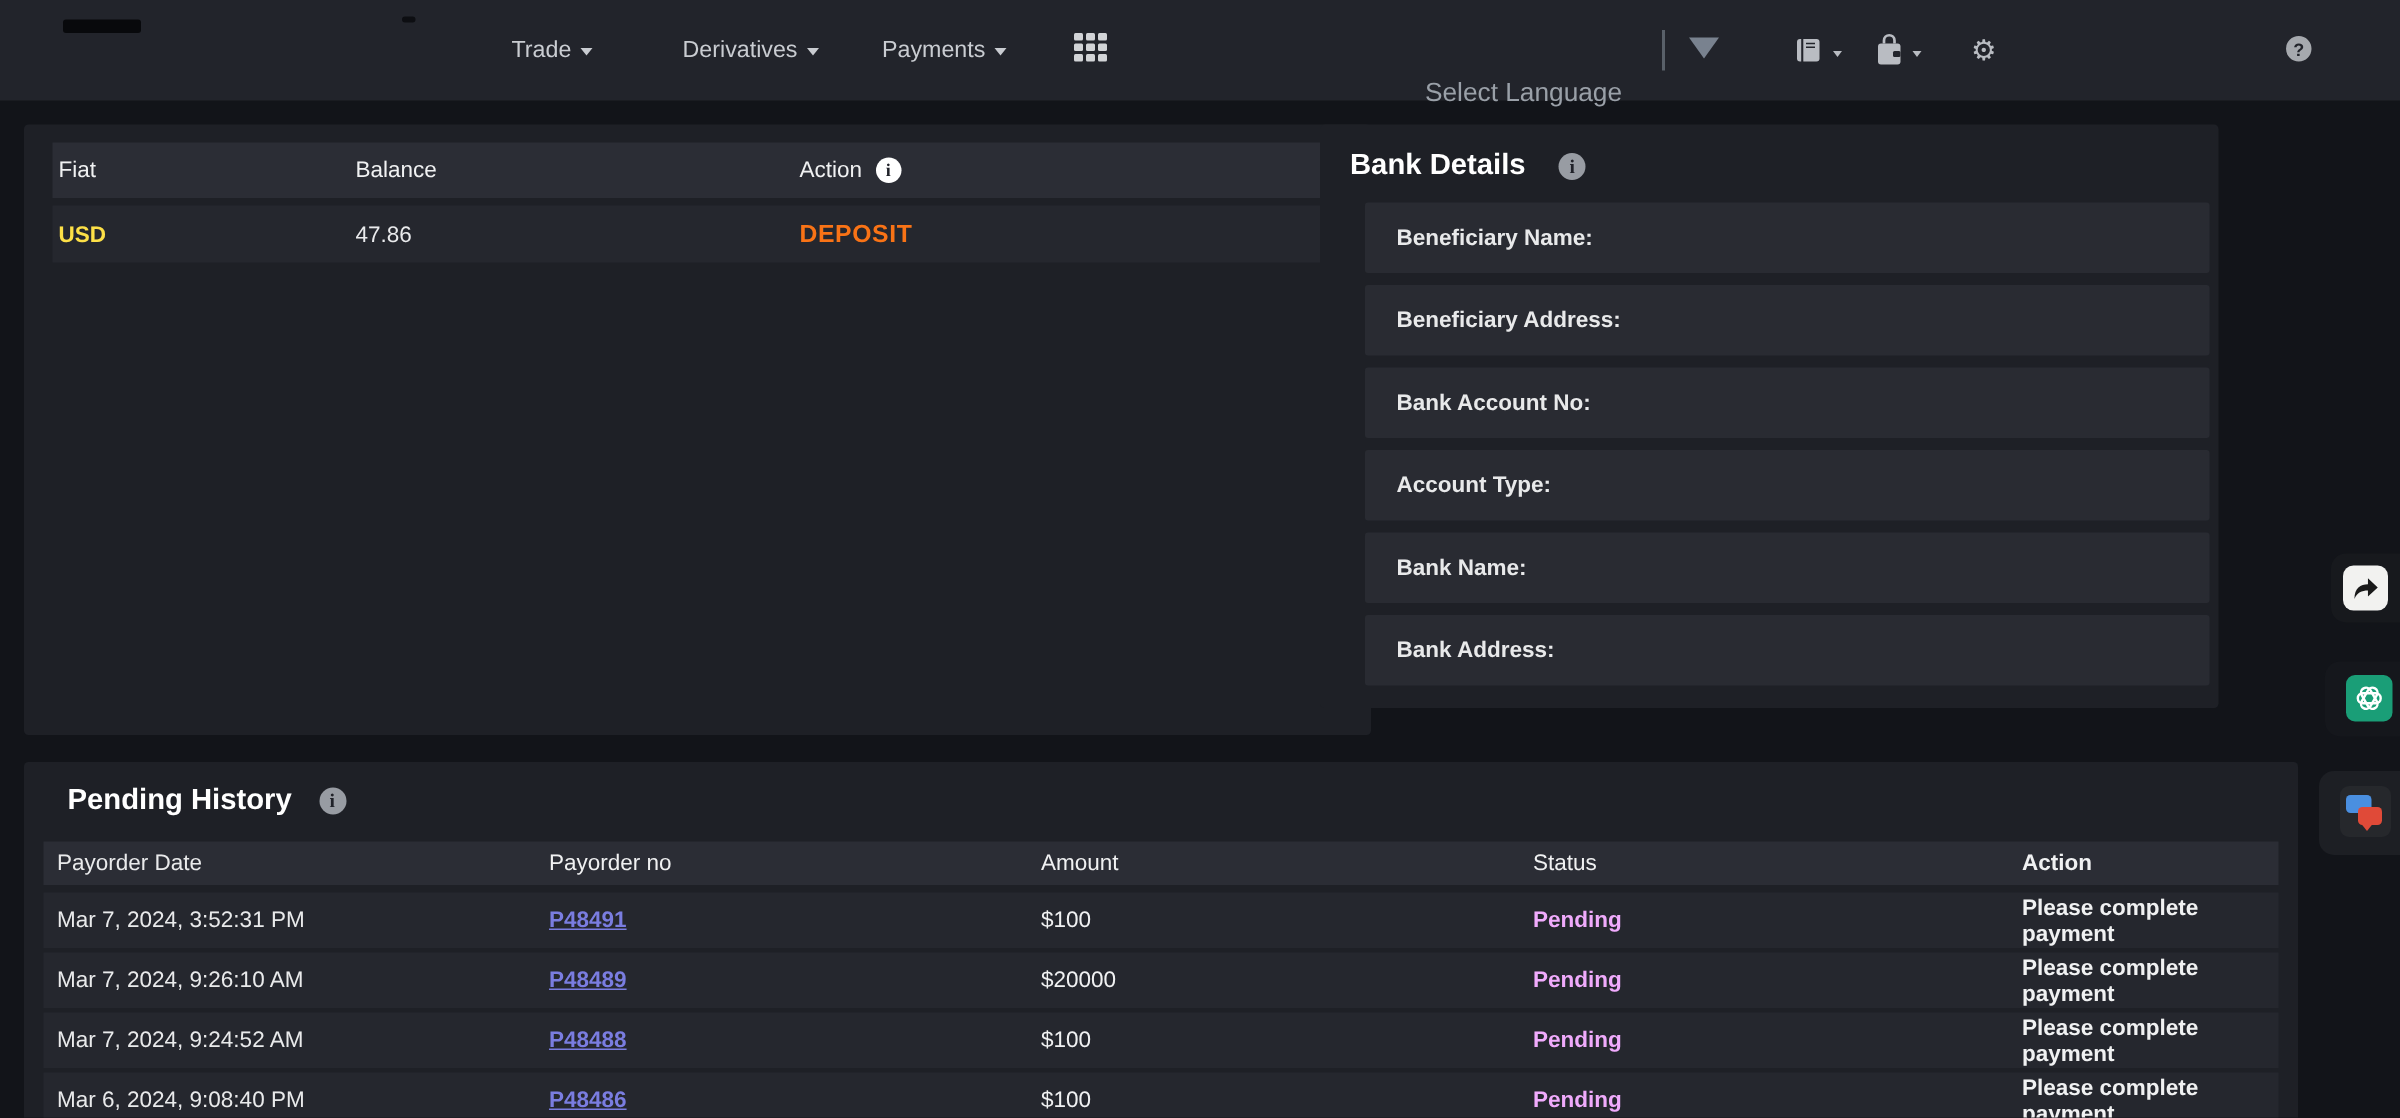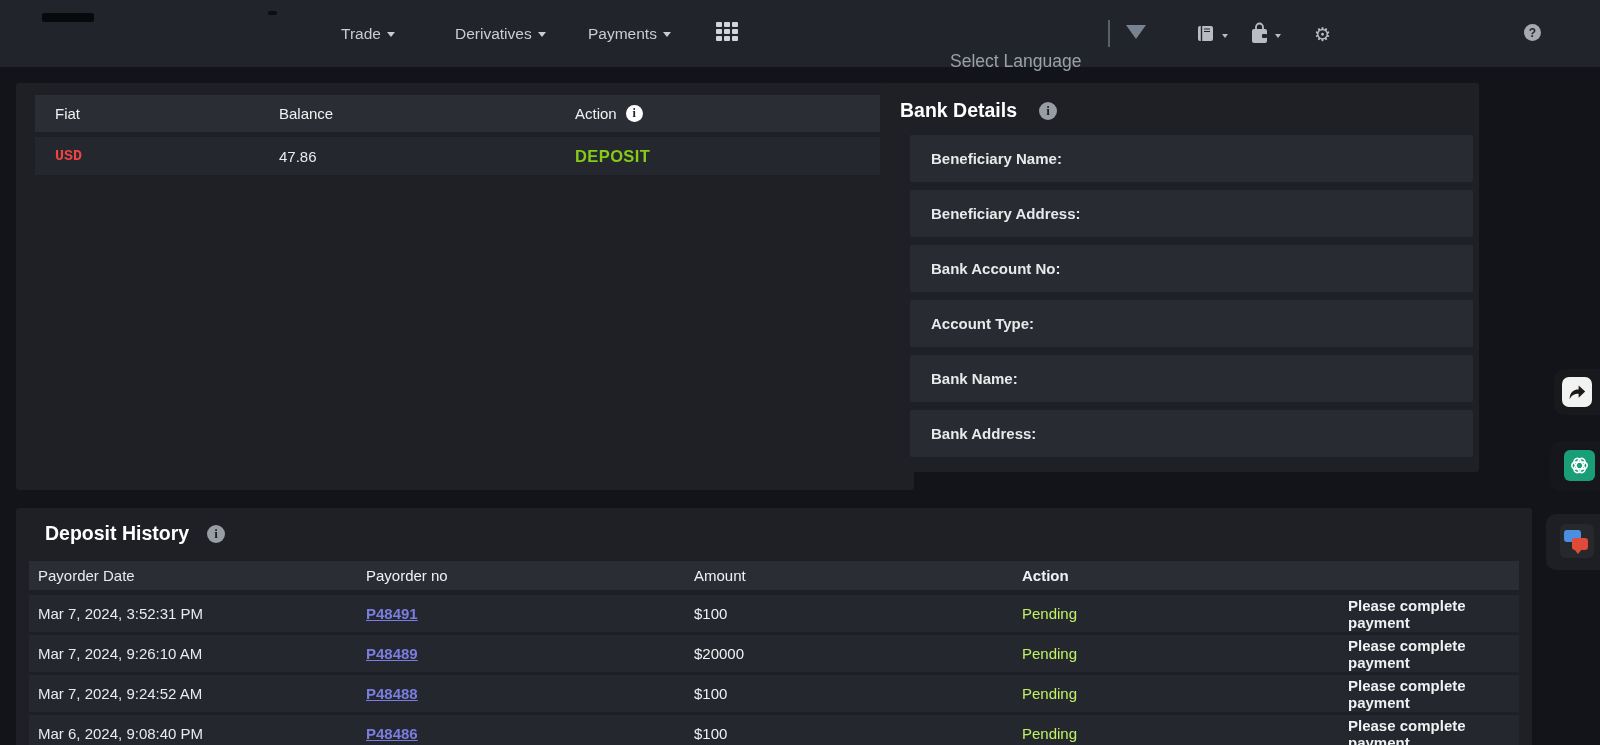--- a/index.html
+++ b/index.html
@@ -56,25 +56,25 @@
   .info-icon { border-radius:50%; display:inline-flex; align-items:center; justify-content:center;
                font-weight:bold; font-family:"Liberation Serif","DejaVu Serif",serif; cursor:pointer; }
   .info-white { width:17px; height:17px; background:#ffffff; color:#202229; font-size:12px; }
   .info-gray  { width:18px; height:18px; background:#989ca3; color:#202229; font-size:13px; }
 
   
   .fiat-table { margin:12px 17px 0 19px; }
   .fiat-row { display:flex; align-items:center; }
   .fiat-head { height:37px; background:#2b2d35; font-size:15px; font-weight:500; color:#f0f1f2; margin-bottom:5px; }
   .fiat-data { height:38px; background:#25272e; font-size:15px; }
-  .fcol1 { width:244px; padding-left:20px; }
+  .fcol1 { width:202px; padding-left:4px; }
   .fcol2 { width:296px; }
   .fcol3 { flex:1; display:flex; align-items:center; gap:9px; }
-  .fiat-usd { font-weight:bold; color:#ef4444;font-family:Liberation Mono, monospace; }
-  .deposit-link { font-size:16.5px; font-weight:600; color:#84cc16; letter-spacing:0.4px;
+  .fiat-usd { font-weight:bold; color:#fde047; }
+  .deposit-link { font-size:16.5px; font-weight:600; color:#f97316; letter-spacing:0.4px;
                   text-decoration:none; cursor:pointer; }
 
   
   .bank-title-row { display:flex; align-items:center; gap:22px; padding:16px 0 0 20px; }
   .panel-title { font-size:19.5px; font-weight:bold; color:#ffffff; }
   .bank-rows { margin-top:13px; }
   .bank-row { height:47px; margin:0 6px 8px 30px; background:#292b32; border-radius:2px;
               display:flex; align-items:center; padding-left:21px;
               font-size:15px; font-weight:600; color:#e8e9ea; }
 
@@ -84,21 +84,21 @@
   .h-row { display:flex; align-items:center;gap:28px; }
   .h-head { height:29px; background:#2b2d35; font-size:15px; font-weight:500; color:#f0f1f2; margin-bottom:5px; }
   .h-data { height:37px; background:#25272e; margin-bottom:3px; font-size:15px; }
   .hcol { padding-left:9px; }
   .hcol-date { width:300px; color:#e9eaeb; font-weight:500; }
   .hcol-no { width:300px; }
   .hcol-amount { width:300px; color:#f0f1f2; font-weight:500; }
   .hcol-status { width:298px; }
   .hcol-action { flex:1; color:#f0f1f2; font-weight:600; }
   .order-link { color:#7a7de0; font-weight:600; text-decoration:underline; cursor:pointer; }
-  .status-pending { color:#bef264; font-weight:400; }
+  .status-pending { color:#f0abfc; font-weight:700; }
 
   
   .float-plate { position:absolute; right:0; background:#17191d; border-radius:10px 0 0 10px; }
   .plate-share { top:369px; width:46px; height:46px; }
   .plate-gpt { top:441px; width:50px; height:50px; background:#15171c; }
   .plate-chat { top:514px; width:54px; height:56px; background:#1d1f24; }
   .share-icon { position:absolute; right:8px; top:377px; width:30px; height:30px; background:#f2f2f0;
                 border-radius:7px; display:flex; align-items:center; justify-content:center; cursor:pointer; }
   .gpt-icon { position:absolute; right:5px; top:450px; width:31px; height:31px; background:#1a9e77;
               border-radius:6px; display:flex; align-items:center; justify-content:center; cursor:pointer; }
@@ -216,29 +216,30 @@
       <span>Bank Name:</span>
     </div>
     <div class="bank-row">
       <span>Bank Address:</span>
     </div>
   </div>
 </div>
 
 <div class="panel panel-history">
   <div class="history-title-row">
-    <span class="panel-title">Deposit History</span>
+    <span class="panel-title">Pending History</span>
     <span class="info-icon info-gray">i</span>
   </div>
 
   <div class="history-table">
     <div class="h-row h-head">
       <div class="hcol hcol-date">Payorder Date</div>
       <div class="hcol hcol-no">Payorder no</div>
       <div class="hcol hcol-amount">Amount</div>
+      <div class="hcol hcol-status">Status</div>
       <div class="hcol hcol-action">Action</div>
     </div>
 
     <div class="h-row h-data">
       <div class="hcol hcol-date">Mar 7, 2024, 3:52:31 PM</div>
       <div class="hcol hcol-no"><a class="order-link">P48491</a></div>
       <div class="hcol hcol-amount">$100</div>
       <div class="hcol hcol-status"><span class="status-pending">Pending</span></div>
       <div class="hcol hcol-action">Please complete payment</div>
     </div>

